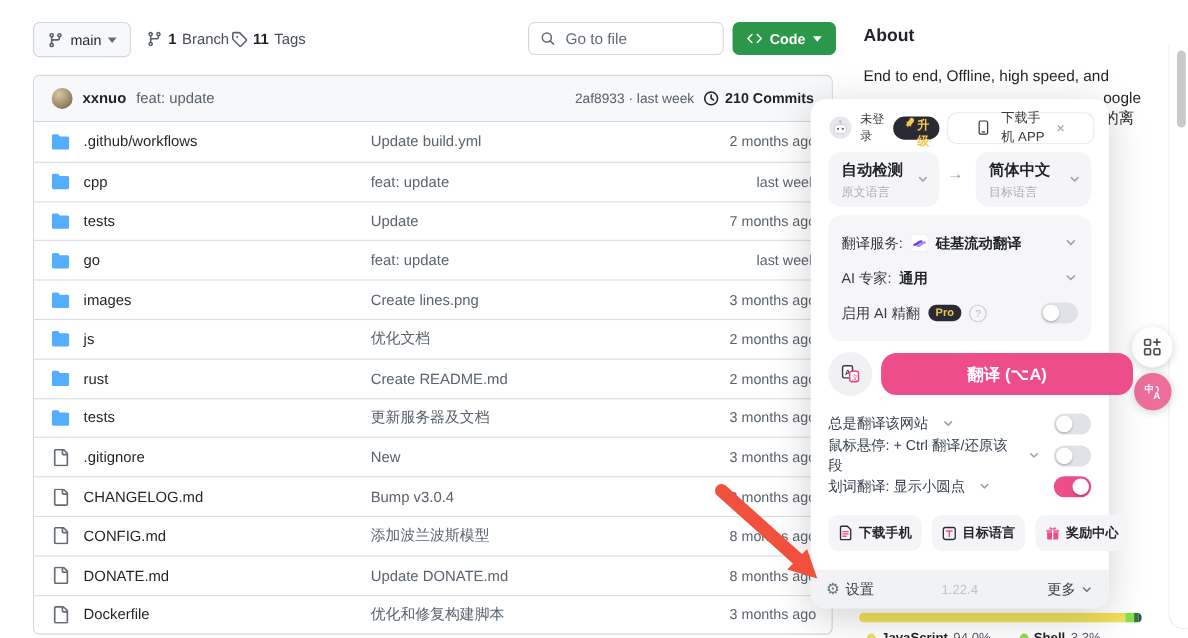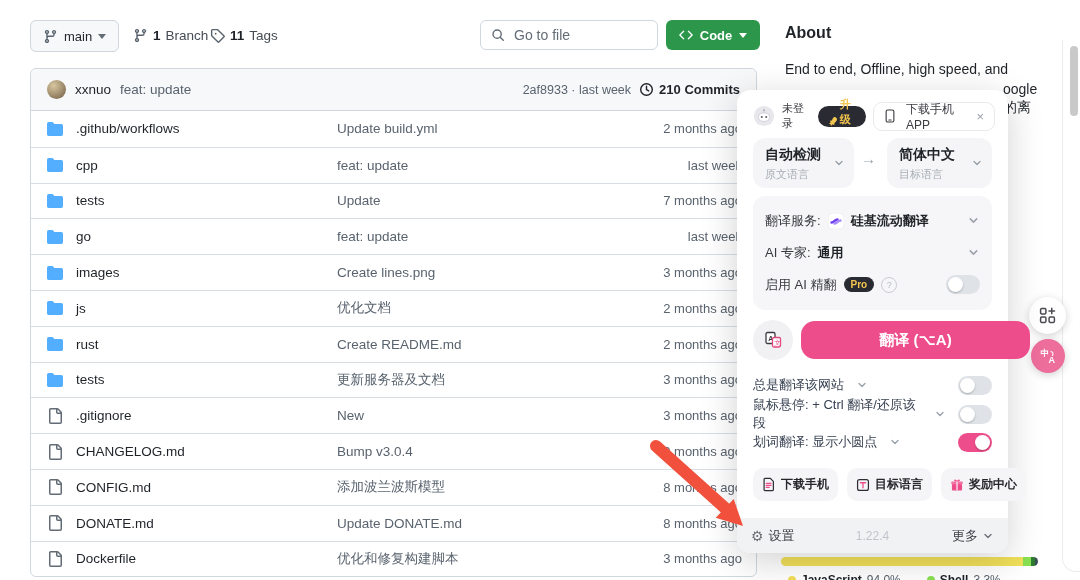--- a/index.html
+++ b/index.html
@@ -34,45 +34,45 @@
   .about-desc{left:785px;top:60px;width:272px;font-size:14px;line-height:19px;color:#1f2328}
   .frag{font-size:14px;color:#1f2328;z-index:2}
   #frag1{left:1003px;top:81px}
   #frag2{left:1003px;top:99px}
 
   
   .ftable{left:30px;top:68px;width:725px;border:1px solid #d0d7de;border-radius:6px;background:#fff;z-index:1}
   .fhead{height:42px;background:#f6f8fa;border-bottom:1px solid #d0d7de;border-radius:6px 6px 0 0;
     display:flex;align-items:center;padding:0 16px;gap:9px;box-sizing:border-box}
   .avatar{width:19px;height:19px;border-radius:50%;background:radial-gradient(circle at 35% 30%,#d9c7a0,#6f5b42)}
-  .fhead .author{font-size:13.5px;font-weight:normal}
+  .fhead .author{font-size:13.5px;font-weight:bold}
   .fhead .msg{font-size:13.5px;color:#59636e}
   .fhead .right{margin-left:auto;display:flex;align-items:center;gap:8px}
   .fhead .meta{font-size:12.5px;color:#59636e}
   .fhead .commits{font-size:13px;font-weight:bold;color:#1f2328;display:flex;align-items:center;gap:5px}
   .frow{height:35.8px;display:grid;grid-template-columns:290px 1fr 118px;align-items:center;
     padding:0 14px 0 16px;border-top:1px solid #d8dee4;box-sizing:border-box;cursor:pointer}
   .frow:first-child{border-top:none}
   .fname{display:flex;align-items:center;gap:13px;overflow:hidden}
   .nm{font-size:13.5px;color:#1f2328;text-decoration:none;white-space:nowrap}
   .fmsg{font-size:13.5px;color:#59636e;text-decoration:none;white-space:nowrap;overflow:hidden}
   .fdate{font-size:13px;color:#59636e;text-align:right;white-space:nowrap}
   .ficon{width:16px;height:16px;flex:none}
 
   
   .popup{left:737px;top:90px;width:271px;height:463px;background:#fff;border-radius:14px;
     box-shadow:0 8px 36px rgba(0,0,0,.18);z-index:10}
   .p-head{position:absolute;left:16px;top:12px;right:13px;height:28px;display:flex;align-items:center;gap:7px}
   .robot{width:22px;height:22px;flex:none}
   .login{font-size:11px;color:#3a3a40}
-  .badge-dark{display:flex;align-items:flex-end;gap:2px;background:#2a2a33;border-radius:11px;
+  .badge-dark{display:flex;align-items:flex-start;gap:2px;background:#2a2a33;border-radius:11px;
     height:21px;padding:0 9px;cursor:pointer}
   .badge-dark span{font-size:11px;font-weight:bold;color:#f3c64f}
   .app-pill{margin-left:auto;display:flex;align-items:center;gap:10px;height:27px;border:1px solid #e8eaee;
-    border-radius:9px;padding:0 10px;background:#fff;cursor:pointer}
+    border-radius:9px;padding:0 26px;background:#fff;cursor:pointer}
   .app-pill .t{font-size:12px;color:#3a3a40}
   .app-pill .x{font-size:13px;color:#9aa1aa;cursor:pointer}
 
   .lang-pill{position:absolute;top:48px;height:50px;background:#f5f5f7;border-radius:12px;cursor:pointer;box-sizing:border-box;padding:8px 12px}
   .lang-pill .v{font-size:14px;font-weight:bold;color:#1f2328}
   .lang-pill .c{font-size:11px;color:#a7adb5;margin-top:3px}
   .lang-pill .chev{position:absolute;right:9px;top:19px}
   #src-lang{left:16px;width:101px}
   #tgt-lang{left:150px;width:105px}
   .lang-arrow{position:absolute;left:124px;top:60px;font-size:15px;color:#9aa1aa}

